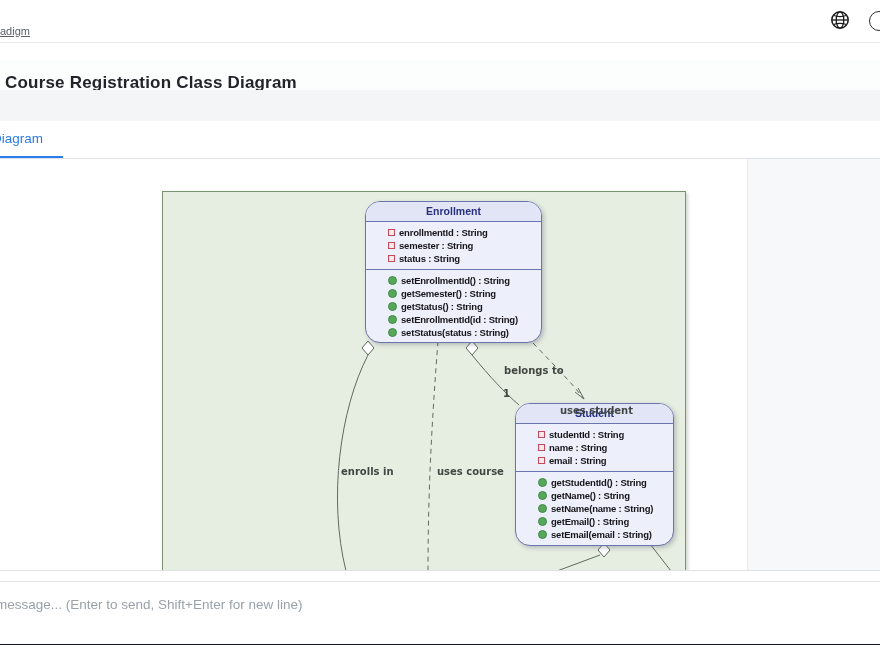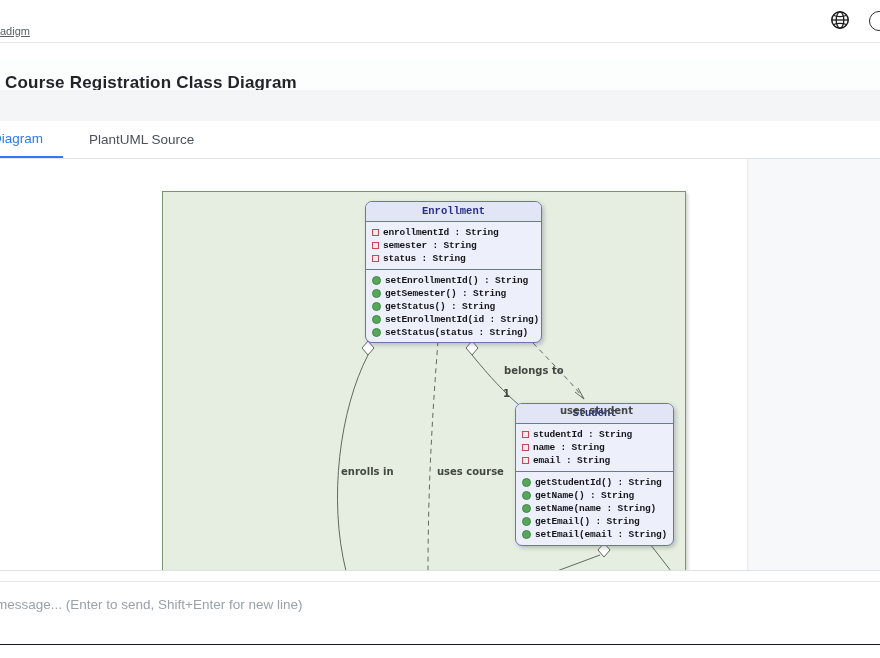--- a/index.html
+++ b/index.html
@@ -35,25 +35,25 @@
   .pkg-tab .outer{position:absolute;inset:0;background:#78956e;clip-path:polygon(0 0,calc(100% - 11px) 0,100% 100%,0 100%);}
   .pkg-tab .inner{position:absolute;inset:1px 1px 0 1px;background:#e6eee1;clip-path:polygon(0 0,calc(100% - 10px) 0,100% 100%,0 100%);}
   .pkg-tab .lbl{position:absolute;left:8px;top:3px;font-family:"DejaVu Sans",sans-serif;font-size:10px;font-weight:bold;
     color:#333c33;letter-spacing:.9px;white-space:nowrap;}
 
   svg.rel{left:0;top:0;width:747px;height:412px;pointer-events:none;}
   .rel path,.rel line,.rel polyline{fill:none;stroke:#5f6a5f;stroke-width:1;}
   .rel .dash{stroke-dasharray:5 4;}
   .rel polygon{fill:#ffffff;stroke:#5f6a5f;stroke-width:1;}
 
-  .cls{border:1px solid #6a74ad;border-radius:7px;background:#edeffb;overflow:hidden;
-    box-shadow:2px 2px 4px rgba(60,60,90,.28);font-family:Liberation Mono, monospace;}
+  .cls{border:1px solid #6a74ad;border-radius:15px;background:#edeffb;overflow:hidden;
+    box-shadow:2px 2px 4px rgba(60,60,90,.28);font-family:Liberation Sans, sans-serif;}
   .cls-h{background:#e2e5f6;border-bottom:1px solid #6a74ad;text-align:center;font-weight:bold;
     font-size:10.5px;color:#273083;padding:3px 0 4px;}
-  .sec{padding:4px 3px 4px 6px;}
+  .sec{padding:4px 3px 4px 22px;}
   .sec.mth{border-top:1px solid #6a74ad;}
   .m{display:flex;align-items:center;gap:4px;font-size:9.5px;font-weight:bold;color:#15151a;
     line-height:13px;white-space:nowrap;letter-spacing:-.2px;}
   .sq{width:5px;height:5px;border:1.5px solid #c5495a;background:#fbe9e9;flex:none;}
   .dot{width:7px;height:7px;border-radius:50%;background:#57a65a;border:1px solid #3f8a46;flex:none;}
 
   .rlabel{font-family:"DejaVu Sans",sans-serif;font-size:10px;font-weight:bold;color:#424742;white-space:nowrap;}
 
   
   .composer{left:0;top:581px;width:880px;height:62px;background:#fff;border-top:1px solid #e5e8ea;border-bottom:1px solid #0f172a;padding-left:17px;}
@@ -76,21 +76,20 @@
 </div>
 
 <div class="abs titleband">
   <div class="abs pagetitle">Course Registration Class Diagram</div>
 </div>
 
 <div class="abs graystrip"></div>
 
 <div class="abs tabbar">
   <div class="tab active">Diagram</div>
-  <div class="tab idle">PlantUML Source</div>
 </div>
 
 <div class="abs canvas">
 
   <div class="abs pkg-body"></div>
 
   <svg class="abs rel" viewBox="0 0 747 412">
     <path d="M 368 196 C 340 250 328 340 346 412"></path>
     <polygon points="368,182 374,189 368,196 362,189"></polygon>
     <path class="dash" d="M 438 182 C 432 260 428 330 428 412"></path>

